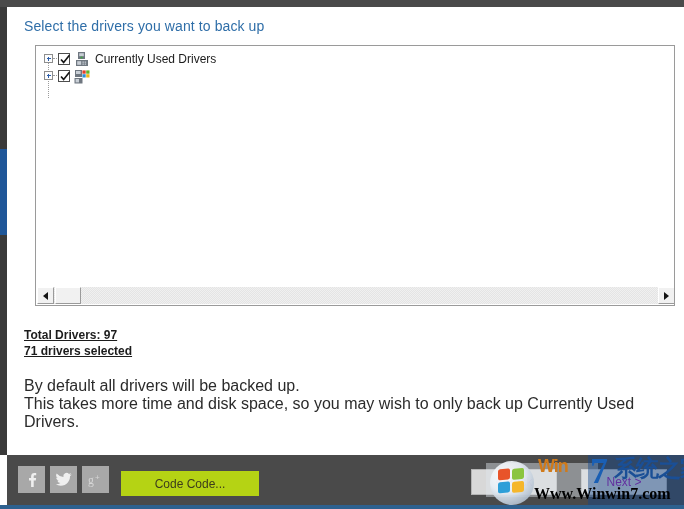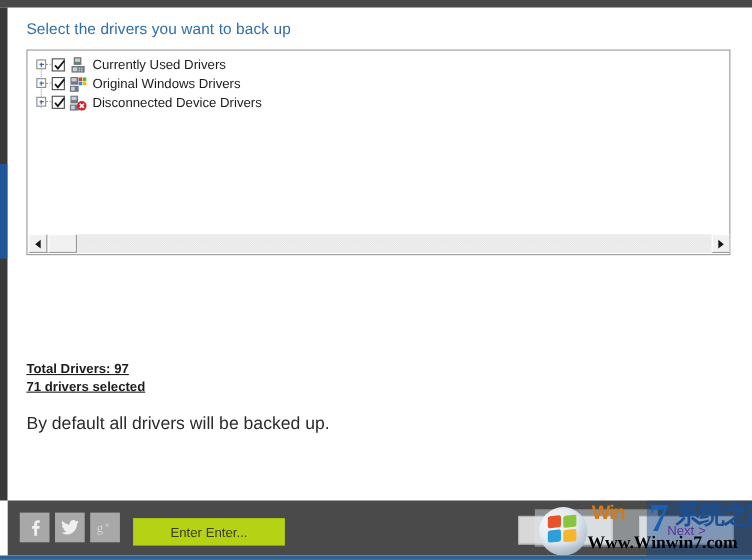--- a/index.html
+++ b/index.html
@@ -56,22 +56,22 @@
     left: 17px; top: 11px;
     font-size: 14px;
     color: #2f6ea8;
     letter-spacing: .1px;
     white-space: nowrap;
   }
 
   
   .listbox {
     position: absolute;
-    left: 17px; top: 38px;
-    width: 640px; height: 187px;
+    left: 28px; top: 38px;
+    width: 640px; height: 261px;
     background: #ffffff;
     border: 1px solid #9a9a9a;
     box-sizing: border-box;
     overflow: hidden;
   }
   .tree {
     position: absolute;
     left: 0; top: 4px;
     right: 0;
   }
@@ -403,41 +403,22 @@
           <svg class="dev-icon" viewBox="0 0 16 16">
             <rect x="1" y="2" width="7" height="7" fill="#6f7780"></rect>
             <rect x="2" y="3" width="4.6" height="3" fill="#c9cfd6"></rect>
             <rect x="0.5" y="10" width="8" height="5.5" fill="#6f7780"></rect>
             <rect x="1.6" y="11" width="3.4" height="3.4" fill="#c9cfd6"></rect>
             <rect x="8.4" y="2.4" width="3.3" height="3.3" fill="#e0402a"></rect>
             <rect x="12.2" y="2.4" width="3.3" height="3.3" fill="#5fb32a"></rect>
             <rect x="8.4" y="6.2" width="3.3" height="3.3" fill="#2b8ed6"></rect>
             <rect x="12.2" y="6.2" width="3.3" height="3.3" fill="#f0b719"></rect>
           </svg>
-          <span class="tree-label">Original Windows Drivers</span>
         </div>
 
-        <div class="tree-row">
-          <div class="expander"></div>
-          <div class="connector"></div>
-          <div class="cbox">
-            <svg width="14" height="14" viewBox="0 0 14 14">
-              <path d="M3 7.5 L5.6 10.4 L11.4 3.2" fill="none" stroke="#151515" stroke-width="1.6"></path>
-            </svg>
-          </div>
-          <svg class="dev-icon" viewBox="0 0 16 16">
-            <rect x="1" y="2" width="7" height="7" fill="#6f7780"></rect>
-            <rect x="2" y="3" width="4.6" height="3" fill="#c9cfd6"></rect>
-            <rect x="0.5" y="10" width="8" height="5.5" fill="#6f7780"></rect>
-            <rect x="1.6" y="11" width="3.4" height="3.4" fill="#c9cfd6"></rect>
-            <circle cx="11.4" cy="11.2" r="4.3" fill="#d4202a"></circle>
-            <path d="M9.5 9.3 L13.3 13.1 M13.3 9.3 L9.5 13.1" stroke="#ffffff" stroke-width="1.5" fill="none"></path>
-          </svg>
-          <span class="tree-label">Disconnected Device Drivers</span>
-        </div>
 
       </div>
 
       <div class="hscroll">
         <div class="sb-btn left">
           <span class="arrow-l"></span>
         </div>
         <div class="sb-thumb"></div>
         <div class="sb-btn right">
           <span class="arrow-r"></span>
@@ -445,20 +426,21 @@
       </div>
     </div>
 
     <div class="summary">
       <div>Total Drivers: 97</div>
       <div>71 drivers selected</div>
     </div>
 
     <div class="description">
       <div>By default all drivers will be backed up.</div>
+      <div>This takes more time and disk space, so you may wish to only back up Currently Used Drivers.</div>
     </div>
 
   </div>
 
   <div class="footer">
     <div class="social">
       <div class="social-btn">
         <svg width="16" height="16" viewBox="0 0 16 16">
           <path d="M9.7 15V8.6h2.1l.3-2.5H9.7V4.5c0-.7.2-1.2 1.2-1.2h1.3V1.1C12 1.1 11.2 1 10.3 1 8.4 1 7.1 2.2 7.1 4.3v1.8H5v2.5h2.1V15z" fill="#efefef"></path>
         </svg>
@@ -470,21 +452,21 @@
       </div>
       <div class="social-btn">
         <svg width="18" height="16" viewBox="0 0 20 16">
           <text x="1" y="12.5" font-family="Liberation Serif, serif" font-size="13" fill="#d6d6d6">g</text>
           <text x="9" y="8.5" font-family="Liberation Sans, sans-serif" font-size="9" fill="#d6d6d6">+</text>
         </svg>
       </div>
     </div>
   </div>
 
-  <button class="enter-code">Enter Enter...</button>
+  <button class="enter-code">Code Code...</button>
 
   <button class="nav-btn nav-back">&lt; Back</button>
   <button class="nav-btn nav-next">Next &gt;</button>
 
   <div class="watermark">
     <div class="wm-back-haze"></div>
     <div class="wm-bar"></div>
     <div class="wm-orb"></div>
     <div class="wm-flag">
       <i></i>

